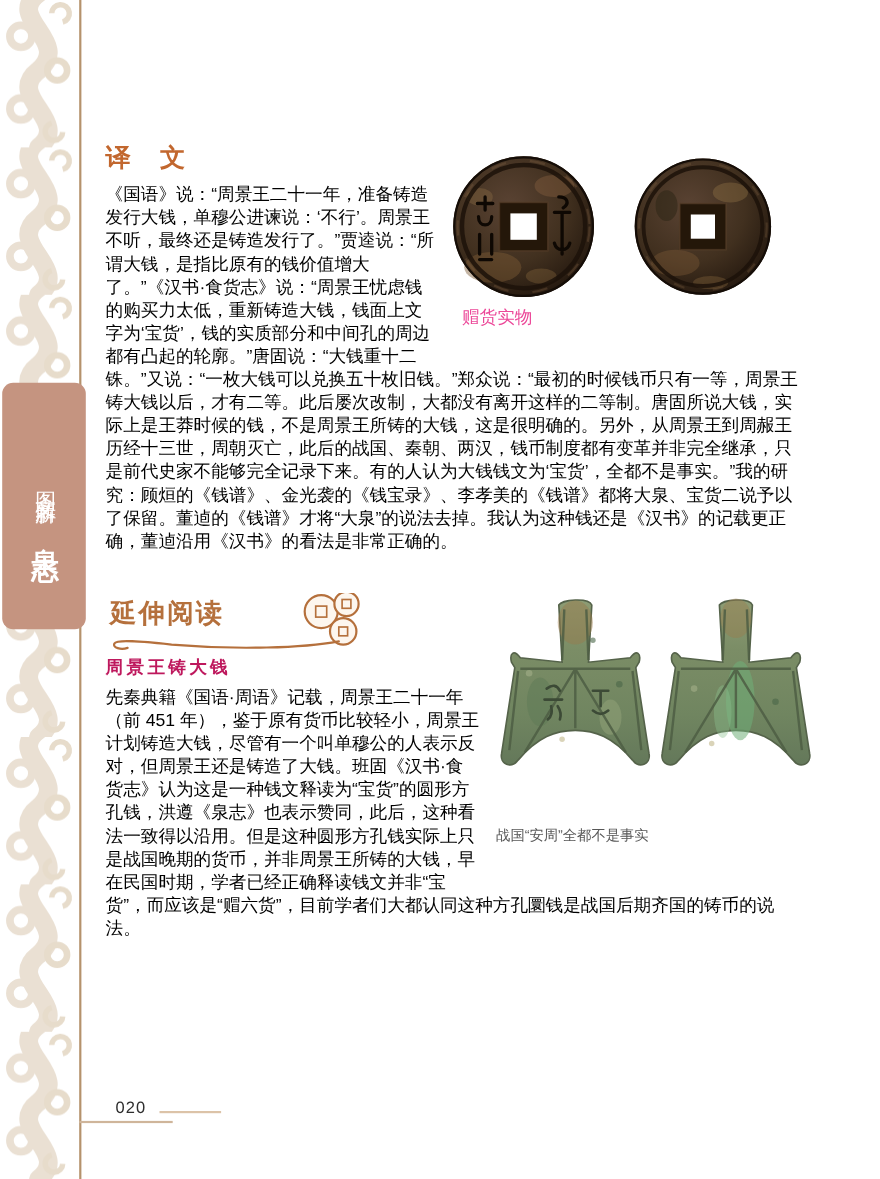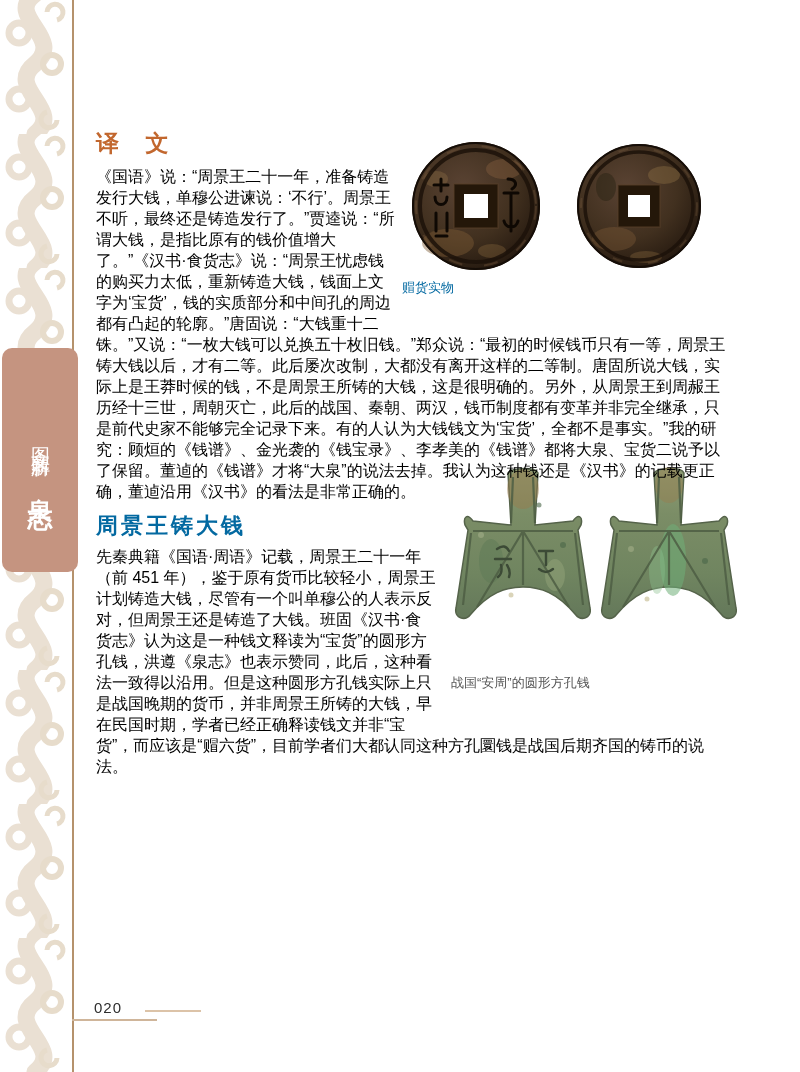--- a/index.html
+++ b/index.html
@@ -33,45 +33,45 @@
     margin-top:128px; font-size:23px; font-weight:bold;
     color:#c2672e; letter-spacing:10px;
   }
   .body1 {
     margin-top:8px; font-size:16px; line-height:31px; color:#3d3d3d;
     text-align:justify; text-indent:2em;
   }
   figure.coins { float:right; width:336px; height:150px; overflow:visible; }
   .coins-inner { margin-top:-28px; }
   .coins-inner svg { display:block; }
-  .cap1 { font-size:13px; color:#0369a1; margin:5px 0 0 6px; }
+  .cap1 { font-size:16px; color:#ec4899; margin:5px 0 0 24px; }
 
   .ext-header { clear:both; position:relative; margin-top:36px; width:260px; height:50px; }
   .ext-title {
     position:absolute; left:4px; top:2px; font-size:24px; font-weight:bold;
     color:#b5703c; letter-spacing:2px;
   }
   .ext-orn { position:absolute; left:0; top:0; }
 
   .sub-heading {
-    margin-top:8px; font-size:22px; font-weight:bold; color:#0369a1;
+    margin-top:8px; font-size:16px; font-weight:bold; color:#be185d;
     letter-spacing:3px; font-family:Liberation Serif, serif;
   }
   .body2 {
     margin-top:6px; font-size:16px; line-height:30px; color:#3a3a3a;
     text-align:justify; text-indent:2em;
     font-family:"Liberation Serif", serif;
   }
   figure.spades { float:right; width:295px; height:175px; overflow:visible; }
   .spades-inner { margin-top:-82px; }
   .spades-inner svg { display:block; margin-left:14px; }
   .cap2 { font-size:13px; color:#565656; margin:4px 0 0 14px; font-family:"Liberation Sans", sans-serif; }
 
   
-  .page-num { position:absolute; left:94px; top:999px; font-size:15px; color:#2e2e2e; letter-spacing:1px; z-index:2; }
+  .page-num { position:absolute; left:105px; top:999px; font-size:15px; color:#2e2e2e; letter-spacing:1px; z-index:2; }
   .fline1 { position:absolute; left:145px; top:1010px; width:56px; height:2px; background:#dcc3a8; z-index:2; }
   .fline2 { position:absolute; left:72px;  top:1019px; width:85px; height:2px; background:#cfb59a; z-index:2; }
 </style>
 </head>
 <body>
 
 <div class="page">
 
   <svg class="orn-col" width="70" height="1072" aria-hidden="true">
     <defs>
@@ -146,20 +146,34 @@
               <rect x="222" y="46" width="42" height="42" fill="none" stroke="#59402a" stroke-width="1.5" opacity="0.6"></rect>
               <rect x="232" y="56" width="22" height="22" fill="#ffffff"></rect>
             </g>
           </svg>
           <figcaption class="cap1">赗货实物</figcaption>
         </div>
       </figure><span>《国语》说：“周景王二十一年，准备铸造发行大钱，单穆公进谏说：‘不行’。周景王不听，最终还是铸造发行了。”贾逵说：“所谓大钱，是指比原有的钱价值增大了。”《汉书·食货志》说：“周景王忧虑钱的购买力太低，重新铸造大钱，钱面上文字为‘宝货’，钱的实质部分和中间孔的周边都有凸起的轮廓。”唐固说：“大钱重十二铢。”又说：“一枚大钱可以兑换五十枚旧钱。”郑众说：“最初的时候钱币只有一等，周景王铸大钱以后，才有二等。此后屡次改制，大都没有离开这样的二等制。唐固所说大钱，实际上是王莽时候的钱，不是周景王所铸的大钱，这是很明确的。另外，从周景王到周赧王历经十三世，周朝灭亡，此后的战国、秦朝、两汉，钱币制度都有变革并非完全继承，只是前代史家不能够完全记录下来。有的人认为大钱钱文为‘宝货’，全都不是事实。”我的研究：顾烜的《钱谱》、金光袭的《钱宝录》、李孝美的《钱谱》都将大泉、宝货二说予以了保留。董逌的《钱谱》才将“大泉”的说法去掉。我认为这种钱还是《汉书》的记载更正确，董逌沿用《汉书》的看法是非常正确的。</span>
     <p></p>
 
     
+    <div class="ext-header">
+      <svg class="ext-orn" width="250" height="52" viewBox="0 0 250 52" aria-hidden="true">
+        <g stroke="#b5703c" fill="#fdf6ee">
+          <circle cx="196" cy="17" r="15" stroke-width="2"></circle>
+          <rect x="191" y="12" width="10" height="10" fill="none" stroke-width="1.5"></rect>
+          <circle cx="219" cy="10" r="11" stroke-width="2"></circle>
+          <rect x="215" y="6" width="8" height="8" fill="none" stroke-width="1.5"></rect>
+          <circle cx="216" cy="35" r="12" stroke-width="2"></circle>
+          <rect x="212" y="31" width="8" height="8" fill="none" stroke-width="1.5"></rect>
+        </g>
+        <path d="M212,44 C180,50 120,52 60,47 C32,44 10,42 8,46 C6,50 14,52 20,50" fill="none" stroke="#b5703c" stroke-width="2" stroke-linecap="round"></path>
+      </svg>
+      <h3 class="ext-title">延伸阅读</h3>
+    </div>
 
     <h4 class="sub-heading">周景王铸大钱</h4>
 
     <p class="body2">
       </p><figure class="spades">
         <div class="spades-inner">
           <svg width="290" height="205" viewBox="0 0 290 205" aria-hidden="true">
             <defs>
               <linearGradient id="pat" x1="0" y1="0" x2="0" y2="1">
                 <stop offset="0%" stop-color="#8d9c74"></stop>
@@ -196,21 +210,21 @@
               <use href="#spadeBody" fill="url(#pat)" stroke="#55634a" stroke-width="1.5"></use>
               <ellipse cx="72" cy="20" rx="14" ry="18" fill="#9a7b4c" opacity="0.4"></ellipse>
               <ellipse cx="76" cy="95" rx="13" ry="36" fill="#6fae78" opacity="0.55"></ellipse>
               <ellipse cx="60" cy="105" rx="8" ry="24" fill="#8cc18f" opacity="0.4"></ellipse>
               <circle cx="34" cy="84" r="3" fill="#a3af88" opacity="0.6"></circle>
               <circle cx="108" cy="96" r="3" fill="#4a6647" opacity="0.6"></circle>
               <circle cx="50" cy="134" r="2.5" fill="#c2b78a" opacity="0.6"></circle>
               <use href="#spadeLines"></use>
             </g>
           </svg>
-          <figcaption class="cap2">战国“安周”的圆形方孔钱</figcaption>
+          <figcaption class="cap2">战国“安周”全都不是事实</figcaption>
         </div>
       </figure><span>先秦典籍《国语·周语》记载，周景王二十一年（前 451 年），鉴于原有货币比较轻小，周景王计划铸造大钱，尽管有一个叫单穆公的人表示反对，但周景王还是铸造了大钱。班固《汉书·食货志》认为这是一种钱文释读为“宝货”的圆形方孔钱，洪遵《泉志》也表示赞同，此后，这种看法一致得以沿用。但是这种圆形方孔钱实际上只是战国晚期的货币，并非周景王所铸的大钱，早在民国时期，学者已经正确释读钱文并非“宝货”，而应该是“赗六货”，目前学者们大都认同这种方孔圜钱是战国后期齐国的铸币的说法。</span>
     <p></p>
 
   </div>
 
   <div class="page-num">020</div>
   <div class="fline1"></div>
   <div class="fline2"></div>
 

